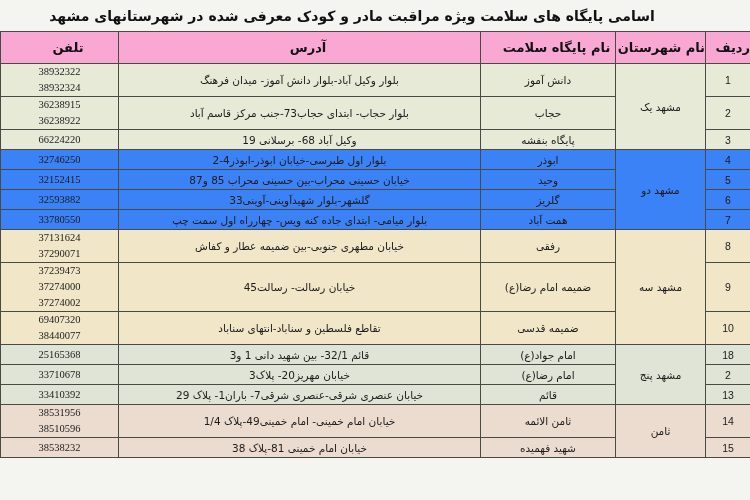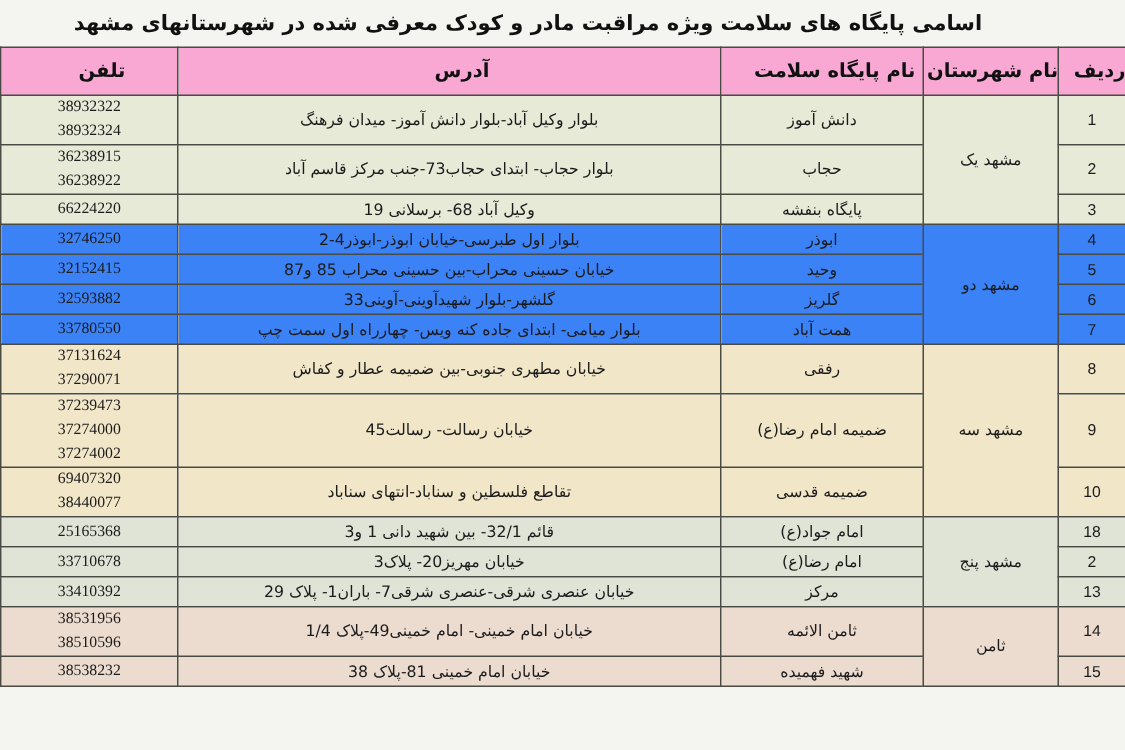--- a/index.html
+++ b/index.html
@@ -167,21 +167,21 @@
       <tr class="g4" style="height: 20px;">
         <td class="idx">2</td>
         <td class="name">امام رضا(ع)</td>
         <td class="addr">خیابان مهریز20- پلاک3</td>
         <td class="phone">
           <span class="phone-line">33710678</span>
         </td>
       </tr>
       <tr class="g4" style="height: 20px;">
         <td class="idx">13</td>
-        <td class="name">مرکز</td>
+        <td class="name">قائم</td>
         <td class="addr">خیابان عنصری شرقی-عنصری شرقی7- باران1- پلاک 29</td>
         <td class="phone">
           <span class="phone-line">33410392</span>
         </td>
       </tr>
       <tr class="g5" style="height: 30px;">
         <td class="idx">14</td>
         <td class="city" rowspan="2">ثامن</td>
         <td class="name">ثامن الائمه</td>
         <td class="addr">خیابان امام خمینی- امام خمینی49-پلاک 1/4</td>

